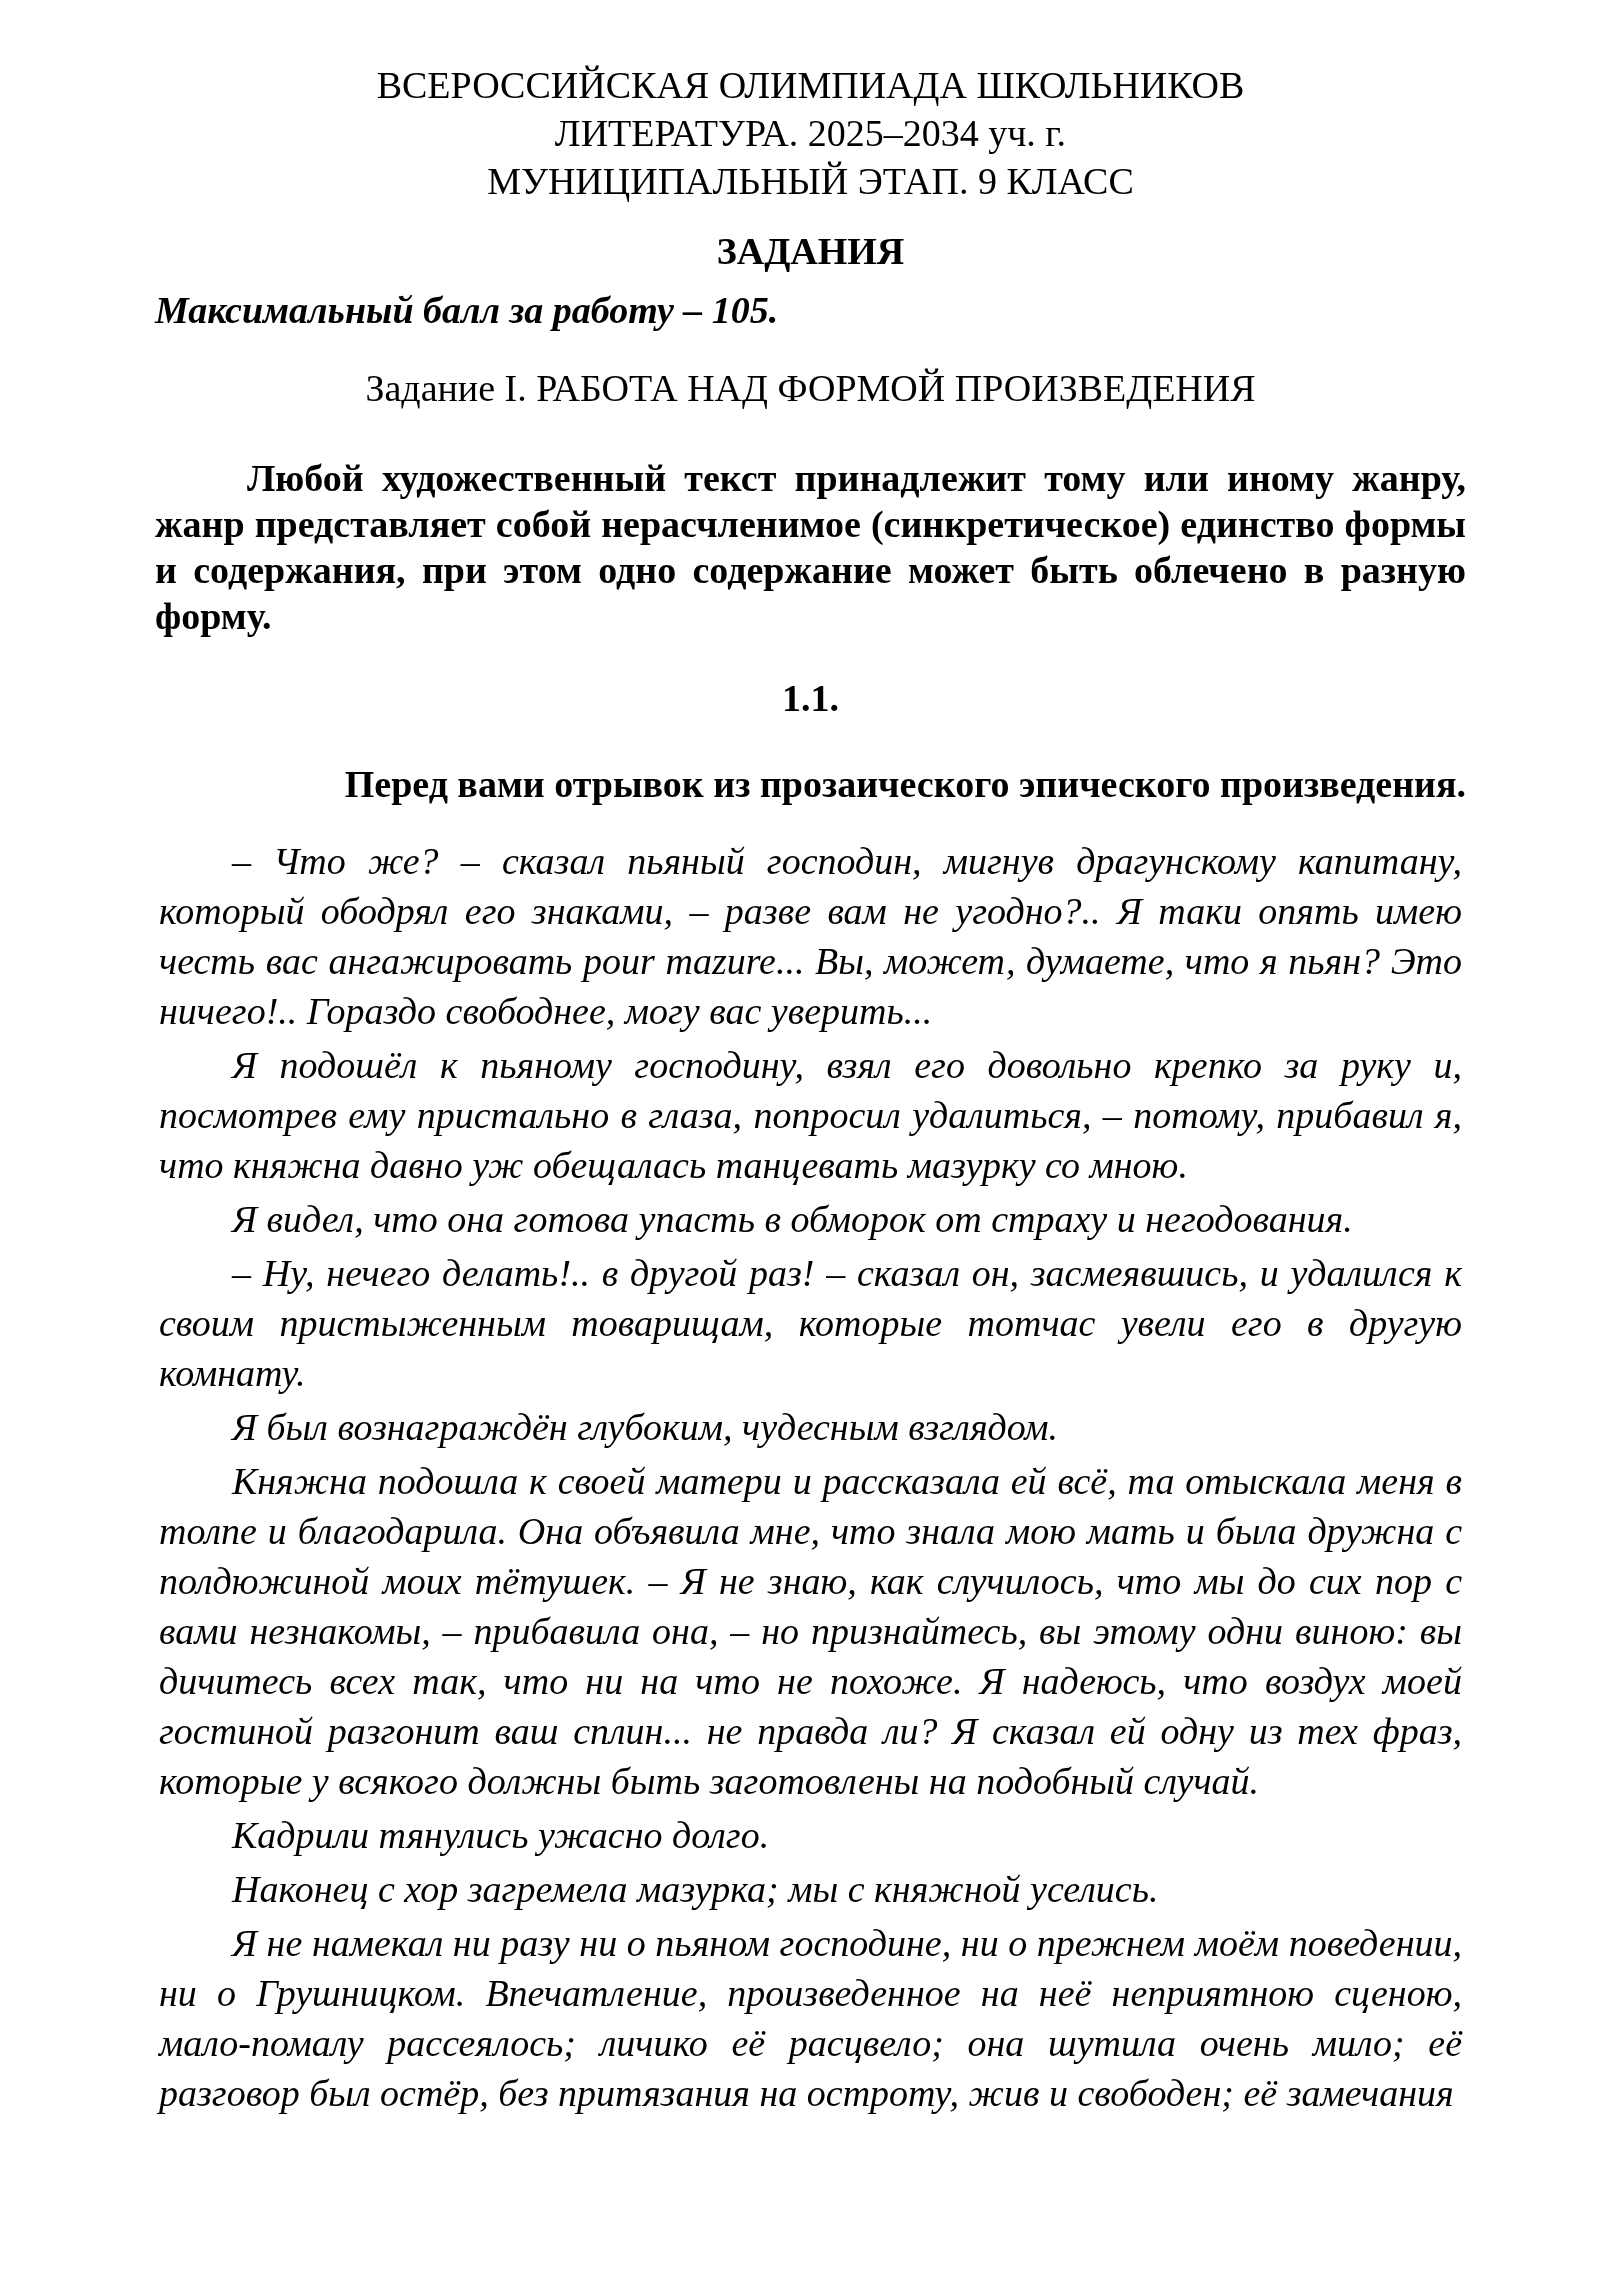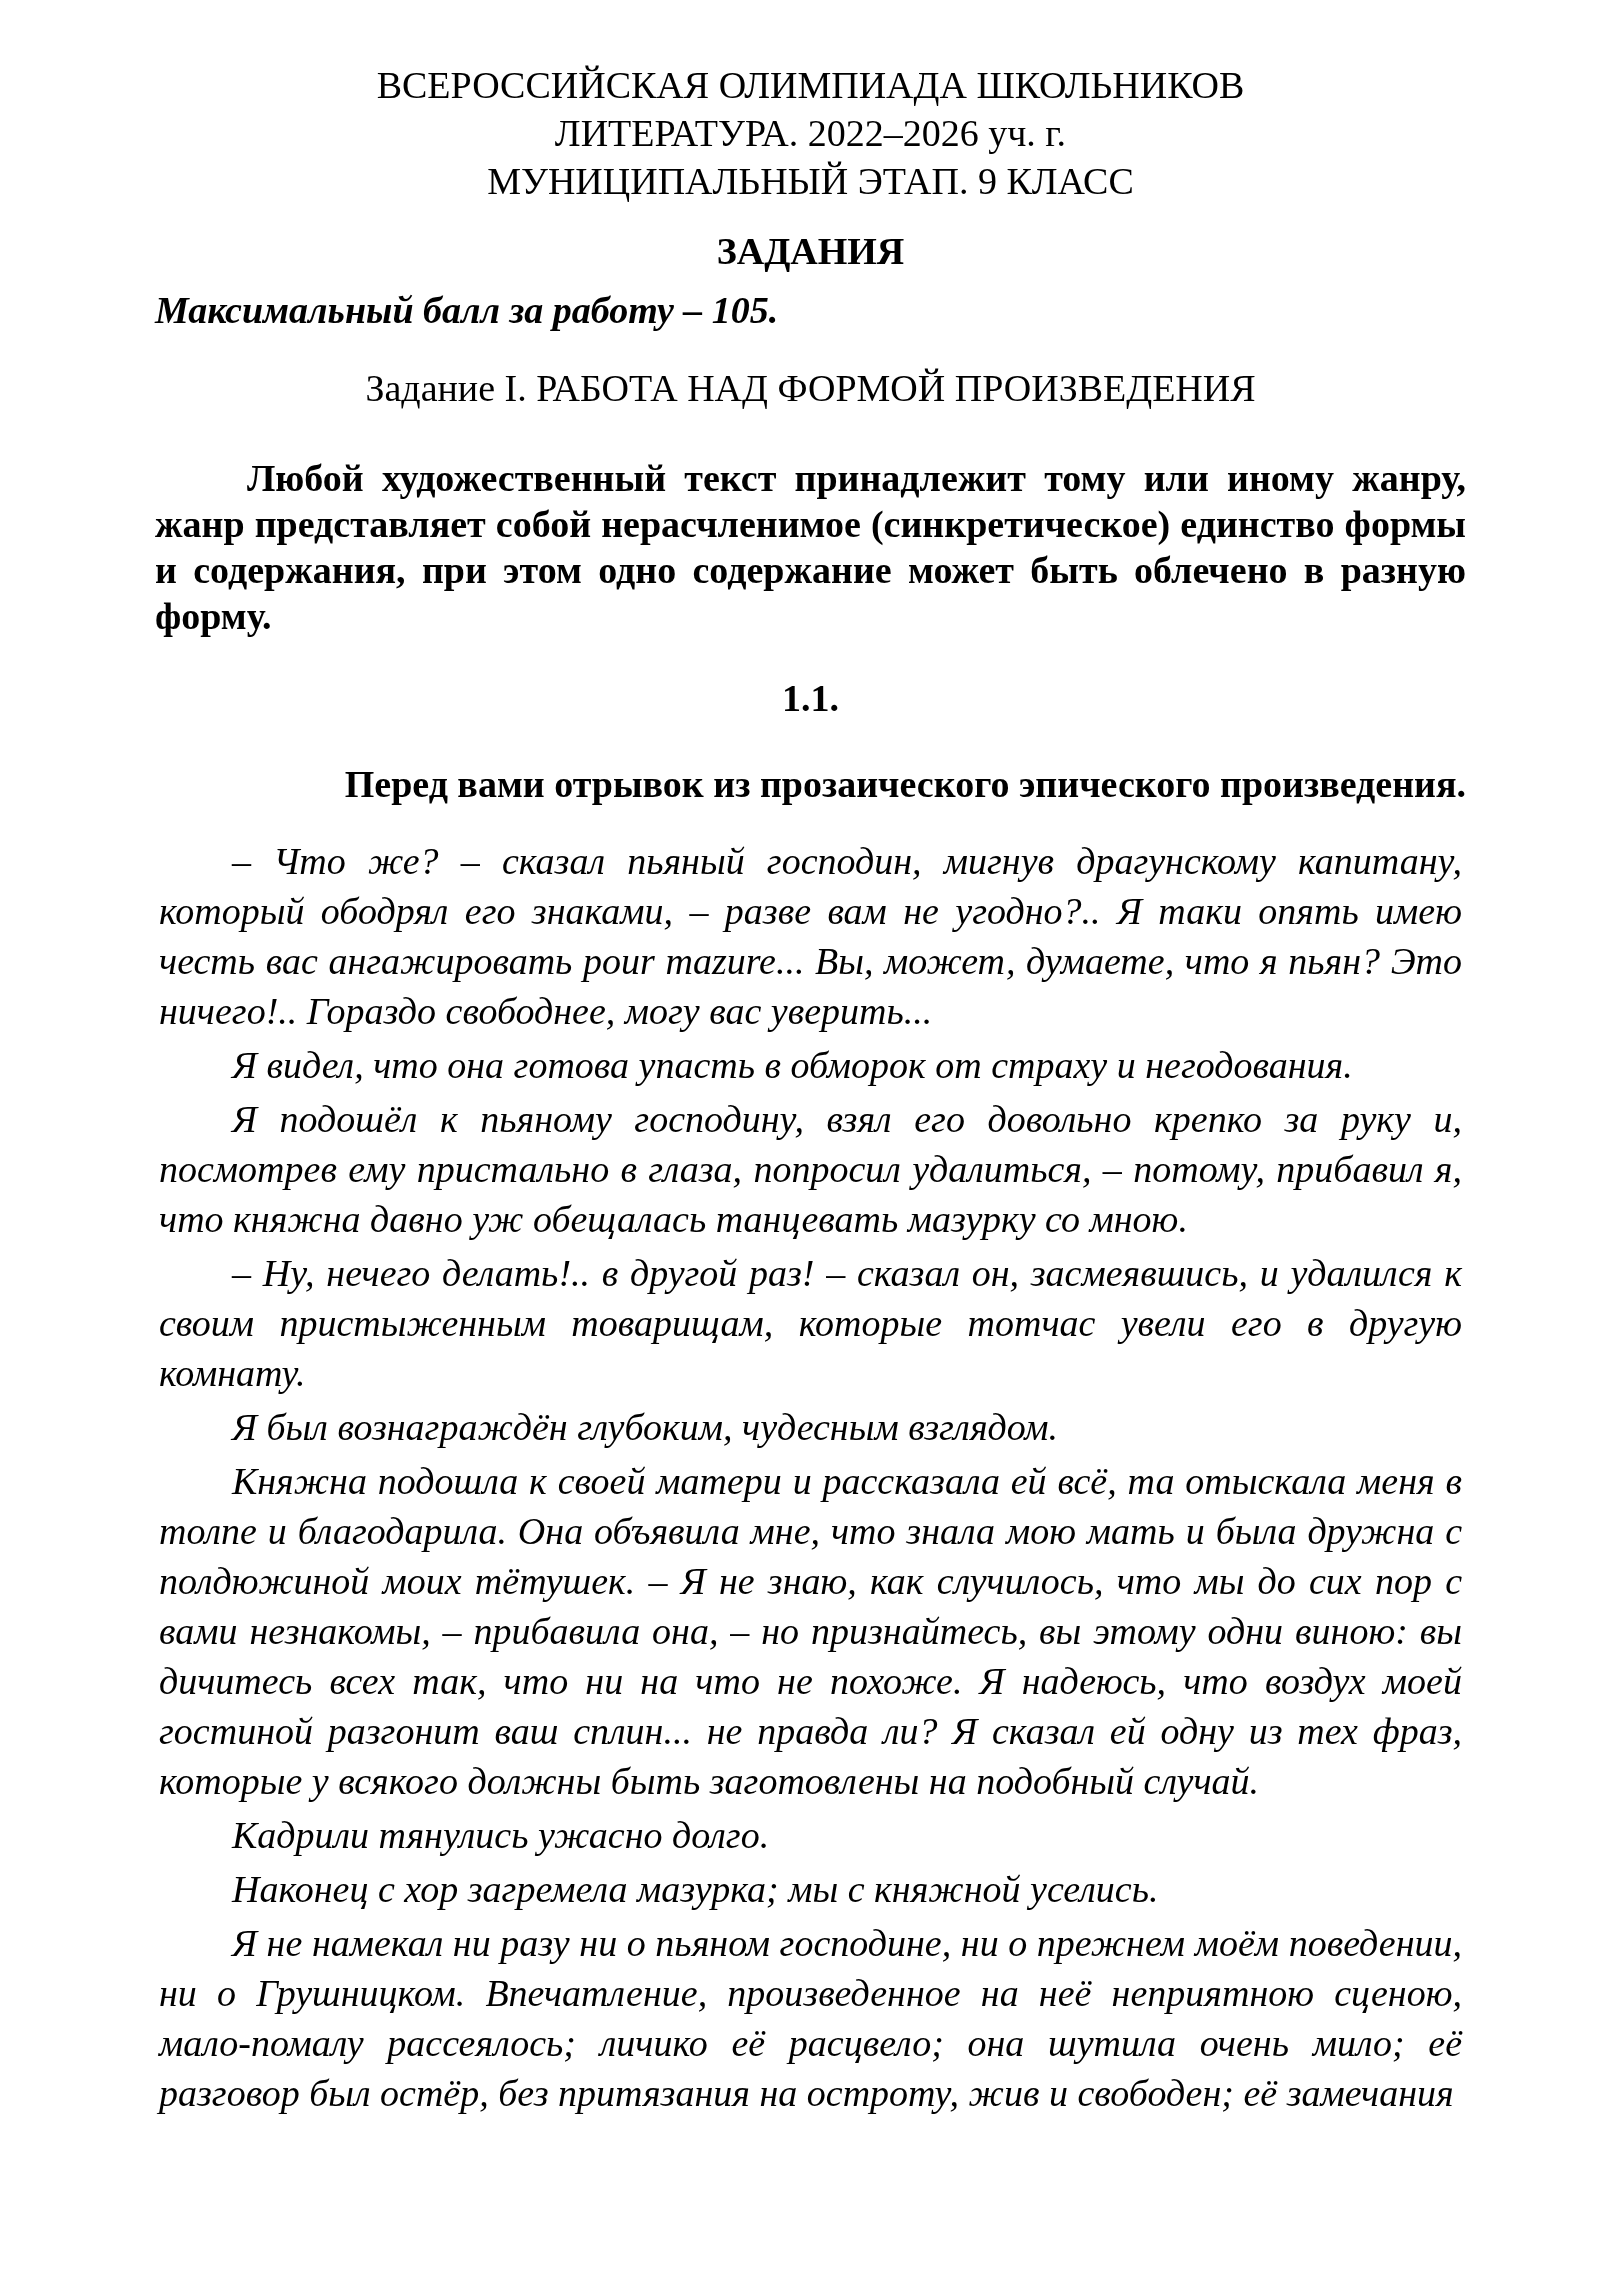--- a/index.html
+++ b/index.html
@@ -82,40 +82,40 @@
     font-style: italic;
   }
 </style>
 </head>
 <body>
 
 <div class="page">
 
   <header class="doc-header">
     <p>ВСЕРОССИЙСКАЯ ОЛИМПИАДА ШКОЛЬНИКОВ</p>
-    <p>ЛИТЕРАТУРА. 2022–2026 уч. г.</p>
+    <p>ЛИТЕРАТУРА. 2025–2034 уч. г.</p>
     <p>МУНИЦИПАЛЬНЫЙ ЭТАП. 9 КЛАСС</p>
   </header>
 
   <h1 class="tasks-title">ЗАДАНИЯ</h1>
 
   <p class="max-score">Максимальный балл за работу – 105.</p>
 
   <h2 class="task-heading">Задание I. РАБОТА НАД ФОРМОЙ ПРОИЗВЕДЕНИЯ</h2>
 
   <p class="intro">Любой художественный текст принадлежит тому или иному жанру, жанр представляет собой нерасчленимое (синкретическое) единство формы и содержания, при этом одно содержание может быть облечено в разную форму.</p>
 
   <h3 class="subtask-number">1.1.</h3>
 
   <p class="leadin">Перед вами отрывок из прозаического эпического произведения.</p>
 
   <div class="extract">
     <p>– Что же? – сказал пьяный господин, мигнув драгунскому капитану, который ободрял его знаками, – разве вам не угодно?.. Я таки опять имею честь вас ангажировать pour mazure... Вы, может, думаете, что я пьян? Это ничего!.. Гораздо свободнее, могу вас уверить...</p>
+    <p>Я подошёл к пьяному господину, взял его довольно крепко за руку и, посмотрев ему пристально в глаза, попросил удалиться, – потому, прибавил я, что княжна давно уж обещалась танцевать мазурку со мною.</p>
     <p>Я видел, что она готова упасть в обморок от страху и негодования.</p>
-    <p>Я подошёл к пьяному господину, взял его довольно крепко за руку и, посмотрев ему пристально в глаза, попросил удалиться, – потому, прибавил я, что княжна давно уж обещалась танцевать мазурку со мною.</p>
     <p>– Ну, нечего делать!.. в другой раз! – сказал он, засмеявшись, и удалился к своим пристыженным товарищам, которые тотчас увели его в другую комнату.</p>
     <p>Я был вознаграждён глубоким, чудесным взглядом.</p>
     <p>Княжна подошла к своей матери и рассказала ей всё, та отыскала меня в толпе и благодарила. Она объявила мне, что знала мою мать и была дружна с полдюжиной моих тётушек. – Я не знаю, как случилось, что мы до сих пор с вами незнакомы, – прибавила она, – но признайтесь, вы этому одни виною: вы дичитесь всех так, что ни на что не похоже. Я надеюсь, что воздух моей гостиной разгонит ваш сплин... не правда ли? Я сказал ей одну из тех фраз, которые у всякого должны быть заготовлены на подобный случай.</p>
     <p>Кадрили тянулись ужасно долго.</p>
     <p>Наконец с хор загремела мазурка; мы с княжной уселись.</p>
     <p>Я не намекал ни разу ни о пьяном господине, ни о прежнем моём поведении, ни о Грушницком. Впечатление, произведенное на неё неприятною сценою, мало-помалу рассеялось; личико её расцвело; она шутила очень мило; её разговор был остёр, без притязания на остроту, жив и свободен; её замечания</p>
   </div>
 
 </div>
 

